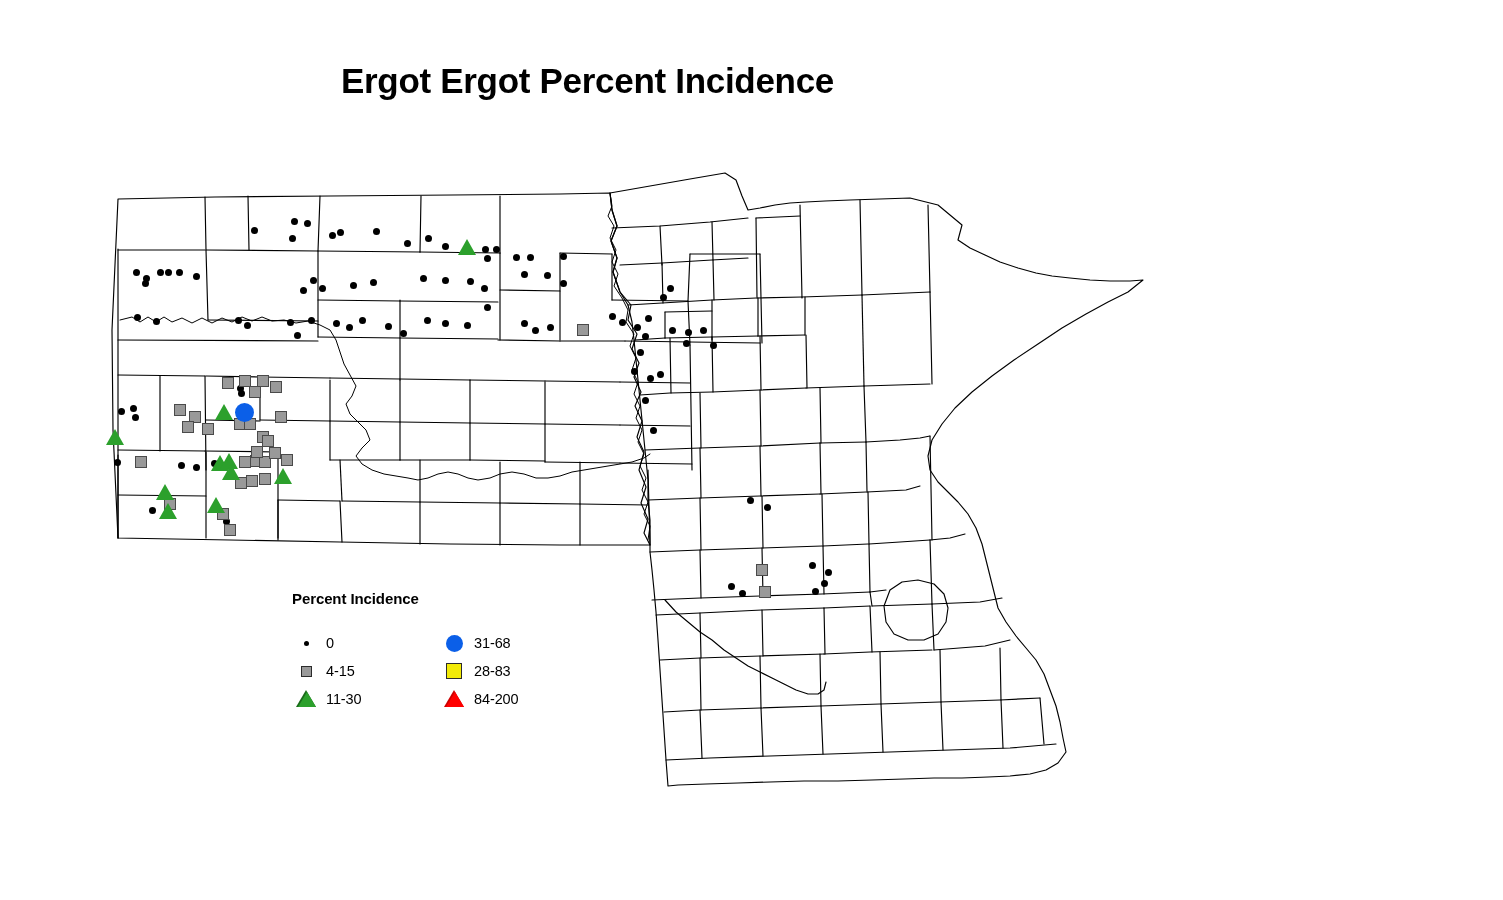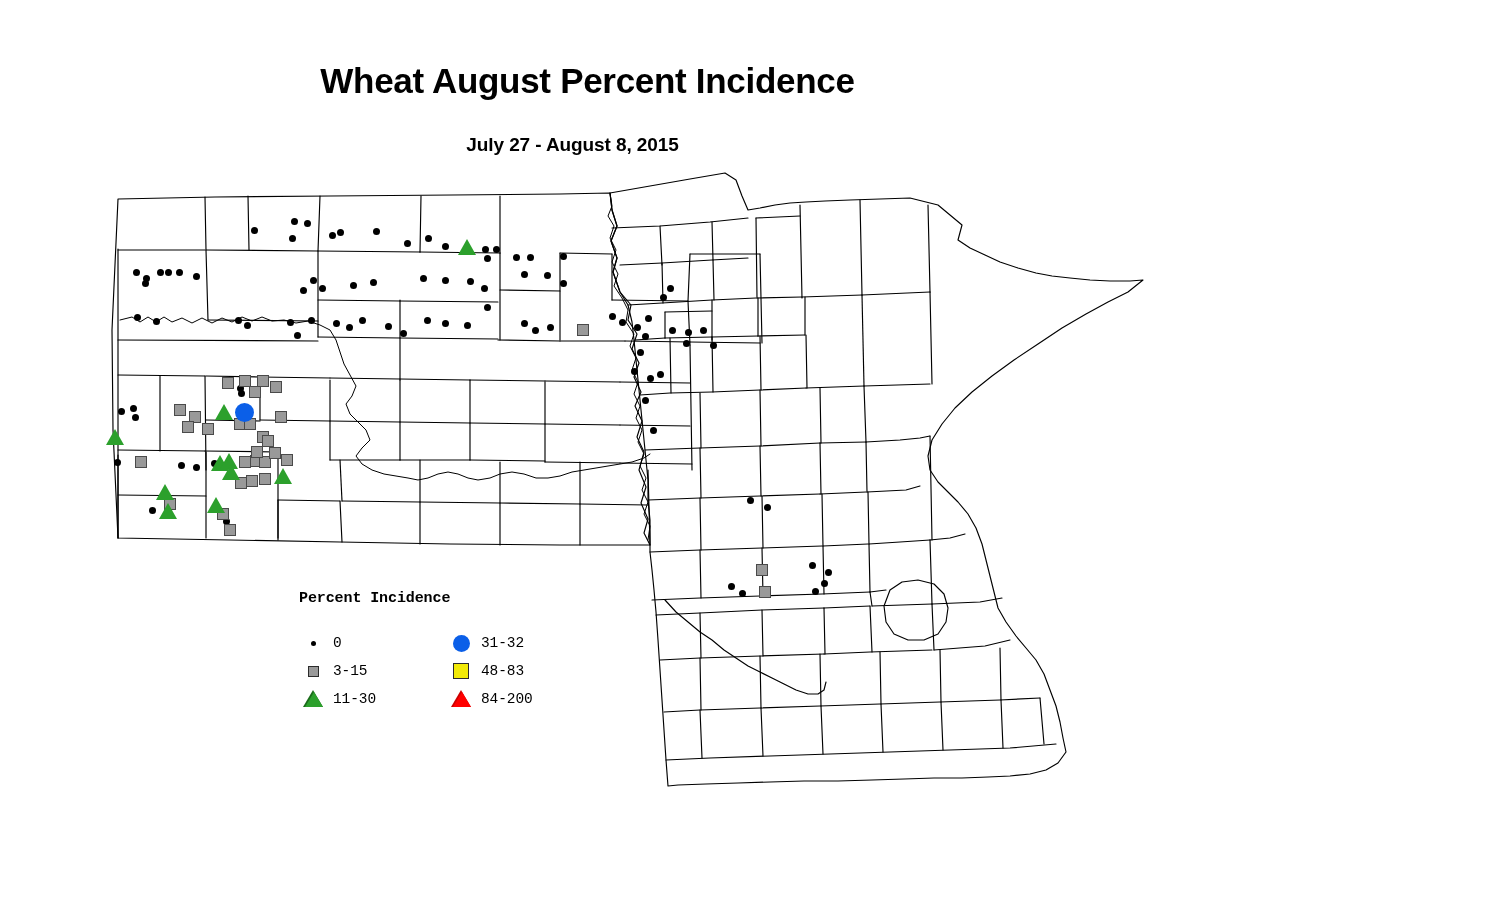--- a/index.html
+++ b/index.html
@@ -48,25 +48,24 @@
     height: 900px;
   }
   #map-svg {
     position: absolute;
     left: 0;
     top: 0;
   }
   
   #legend {
     position: absolute;
-    left: 299px;
+    left: 292px;
     top: 590px;
     width: 260px;
     height: 125px;
-    font-family: Liberation Mono, monospace;
   }
   #legend-title {
     position: absolute;
     left: 0;
     top: 0;
     font-size: 15px;
     font-weight: bold;
     letter-spacing: -0.1px;
     white-space: nowrap;
   }
@@ -181,22 +180,21 @@
     width: 19px;
     height: 19px;
     border-radius: 50%;
   }
 </style>
 </head>
 <body>
 
 <div id="page">
 
-  <div id="title">Wheat August Percent Incidence</div>
-  <div id="subtitle">July 27 - August 8, 2015</div>
+  <div id="title">Ergot Ergot Percent Incidence</div>
 
   <div id="map-area">
     <svg id="map-svg" width="1503" height="900" viewBox="0 0 1503 900">
       <g fill="none" stroke="#000000" stroke-width="1.15" stroke-linejoin="round" stroke-linecap="round">
 
         <path d="
           M 118,199 L 215,197 L 330,196 L 452,195 L 560,194 L 610,193
           L 612,210 L 617,226 L 611,241 L 617,258 L 613,272 L 620,292
           L 631,305 L 628,320 L 637,334 L 632,349 L 639,363 L 634,377
           L 641,392 L 635,406 L 642,421 L 637,437 L 644,452 L 639,470
@@ -576,40 +574,40 @@
         <div class="legend-item" style="left: 0px; top: 42px;">
           <span class="legend-sym">
             <span class="sym-dot" style="background: rgb(0, 0, 0);"></span>
           </span>
           <span class="legend-label">0</span>
         </div>
         <div class="legend-item" style="left: 0px; top: 70px;">
           <span class="legend-sym">
             <span class="sym-square" style="background: rgb(153, 153, 153); border-color: rgb(43, 43, 43);"></span>
           </span>
-          <span class="legend-label">3-15</span>
+          <span class="legend-label">4-15</span>
         </div>
         <div class="legend-item" style="left: 0px; top: 98px;">
           <span class="legend-sym">
             <span class="sym-tri-outline" style="border-bottom: 17px solid rgb(26, 107, 26);"></span>
             <span class="sym-tri" style="border-bottom: 15px solid rgb(44, 160, 44); margin-left: -8px; margin-top: -7px;"></span>
           </span>
           <span class="legend-label">11-30</span>
         </div>
         <div class="legend-item" style="left: 148px; top: 42px;">
           <span class="legend-sym">
             <span class="sym-circle" style="background: rgb(11, 95, 232);"></span>
           </span>
-          <span class="legend-label">31-32</span>
+          <span class="legend-label">31-68</span>
         </div>
         <div class="legend-item" style="left: 148px; top: 70px;">
           <span class="legend-sym">
             <span class="sym-sq-lg" style="background: rgb(242, 234, 7); border-color: rgb(43, 43, 43);"></span>
           </span>
-          <span class="legend-label">48-83</span>
+          <span class="legend-label">28-83</span>
         </div>
         <div class="legend-item" style="left: 148px; top: 98px;">
           <span class="legend-sym">
             <span class="sym-tri-outline" style="border-bottom: 17px solid rgb(204, 0, 0);"></span>
             <span class="sym-tri" style="border-bottom: 15px solid rgb(255, 0, 0); margin-left: -8px; margin-top: -7px;"></span>
           </span>
           <span class="legend-label">84-200</span>
         </div>
       </div>
   </div>

